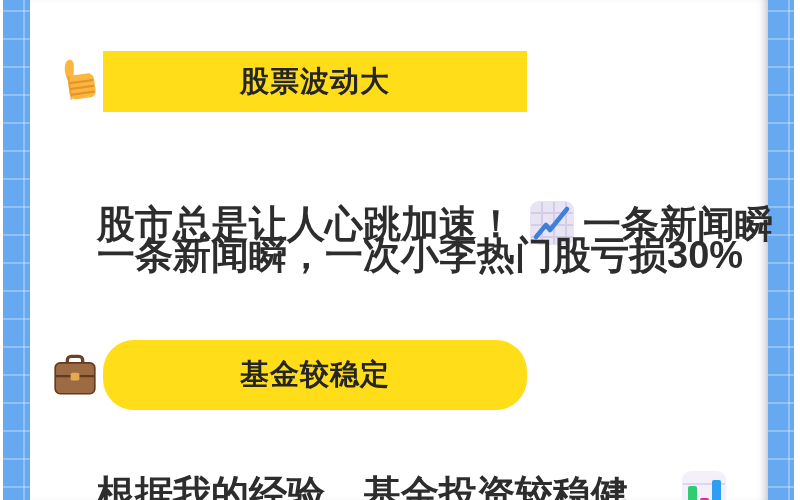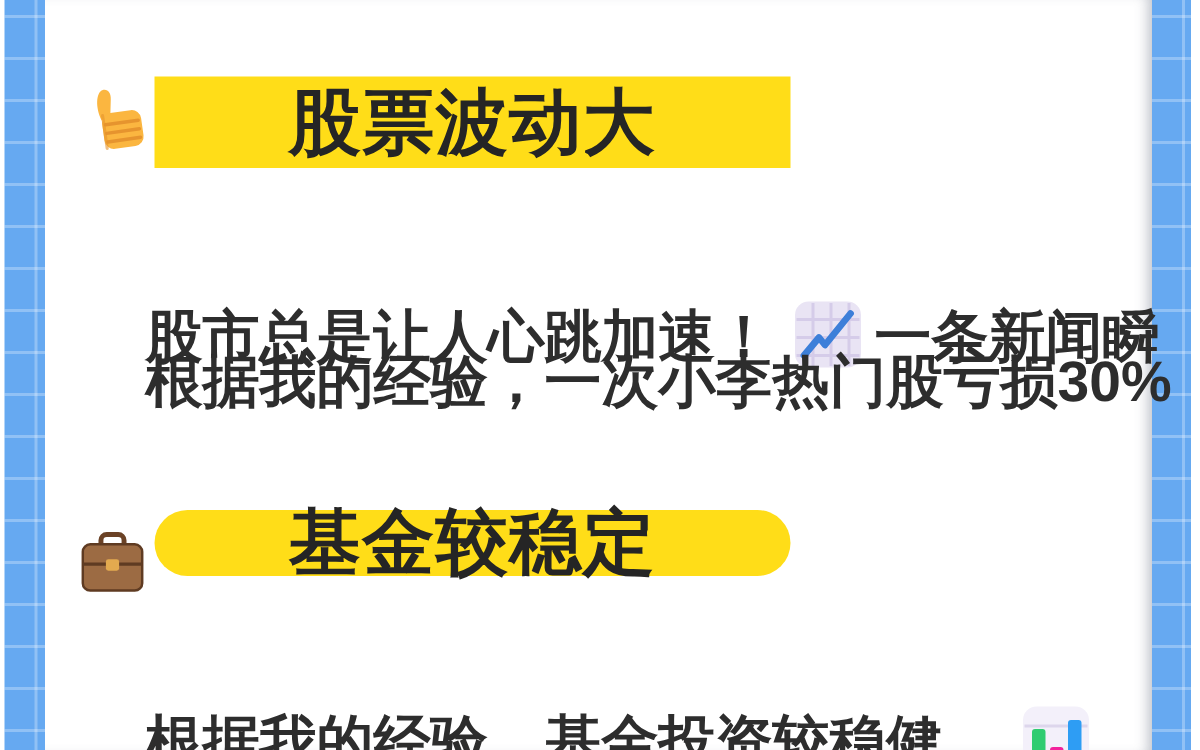--- a/index.html
+++ b/index.html
@@ -31,25 +31,25 @@
     background:#ffffff;
     box-shadow:inset -8px 0 9px -6px rgba(95,105,125,.45);
   }
   .banner{
     position:absolute;
     left:73px;                 
     width:424px;
     background:#ffdd18;
     display:flex;align-items:center;justify-content:center;
     color:#252525;
-    font-size:48px;font-weight:700;
+    font-size:29px;font-weight:700;
     letter-spacing:1px;
   }
   .banner-1{top:51px;height:61px;}
-  .banner-2{top:340px;height:44px;border-radius:31px;}
+  .banner-2{top:340px;height:70px;border-radius:31px;}
   .side-icon{position:absolute;}
   .icon-thumb{left:26px;top:54px;width:42px;height:48px;transform:rotate(-8deg);}
   .icon-case{left:23px;top:354px;width:44px;height:42px;}
   .para{
     position:absolute;
     left:67px;                 
     color:#2d2d2d;
     font-size:38px;font-weight:700;
     line-height:1;white-space:nowrap;
   }
@@ -83,21 +83,21 @@
     </span>
     <div class="banner banner-1">
       <span>股票波动大</span>
     </div>
 
     <div class="para para-line1"><span>股市总是让人心跳加速！</span><span class="inline-icon"><svg viewBox="0 0 46 46">
         <rect x="1" y="1" width="44" height="44" rx="9" fill="#e9e4f4"></rect>
         <path d="M13 2 v42 M25 2 v42 M37 2 v42 M2 13 h42 M2 25 h42 M2 37 h42" stroke="#d5cce9" stroke-width="2"></path>
         <path d="M7 37 L17 25 L21 30 L38 9" stroke="#3d7fd9" stroke-width="4.5" fill="none" stroke-linecap="round" stroke-linejoin="round"></path>
       </svg></span><span>一条新闻瞬</span></div>
-    <div class="para para-line2">根据我的经验，一次小李热门股亏损30%</div>
+    <div class="para para-line2">一条新闻瞬，一次小李热门股亏损30%</div>
 
     <span class="side-icon icon-case">
       <svg viewBox="0 0 40 38">
         <rect x="13" y="2" width="14" height="10" rx="3.5" fill="none" stroke="#6b4226" stroke-width="3"></rect>
         <rect x="2" y="8" width="36" height="28" rx="4.5" fill="#9c6b43" stroke="#5f3b22" stroke-width="1.5"></rect>
         <path d="M2 20 h36" stroke="#5f3b22" stroke-width="2"></path>
         <rect x="16" y="17" width="8" height="7" rx="1.5" fill="#e3aa4f"></rect>
       </svg>
     </span>
     <div class="banner banner-2">

